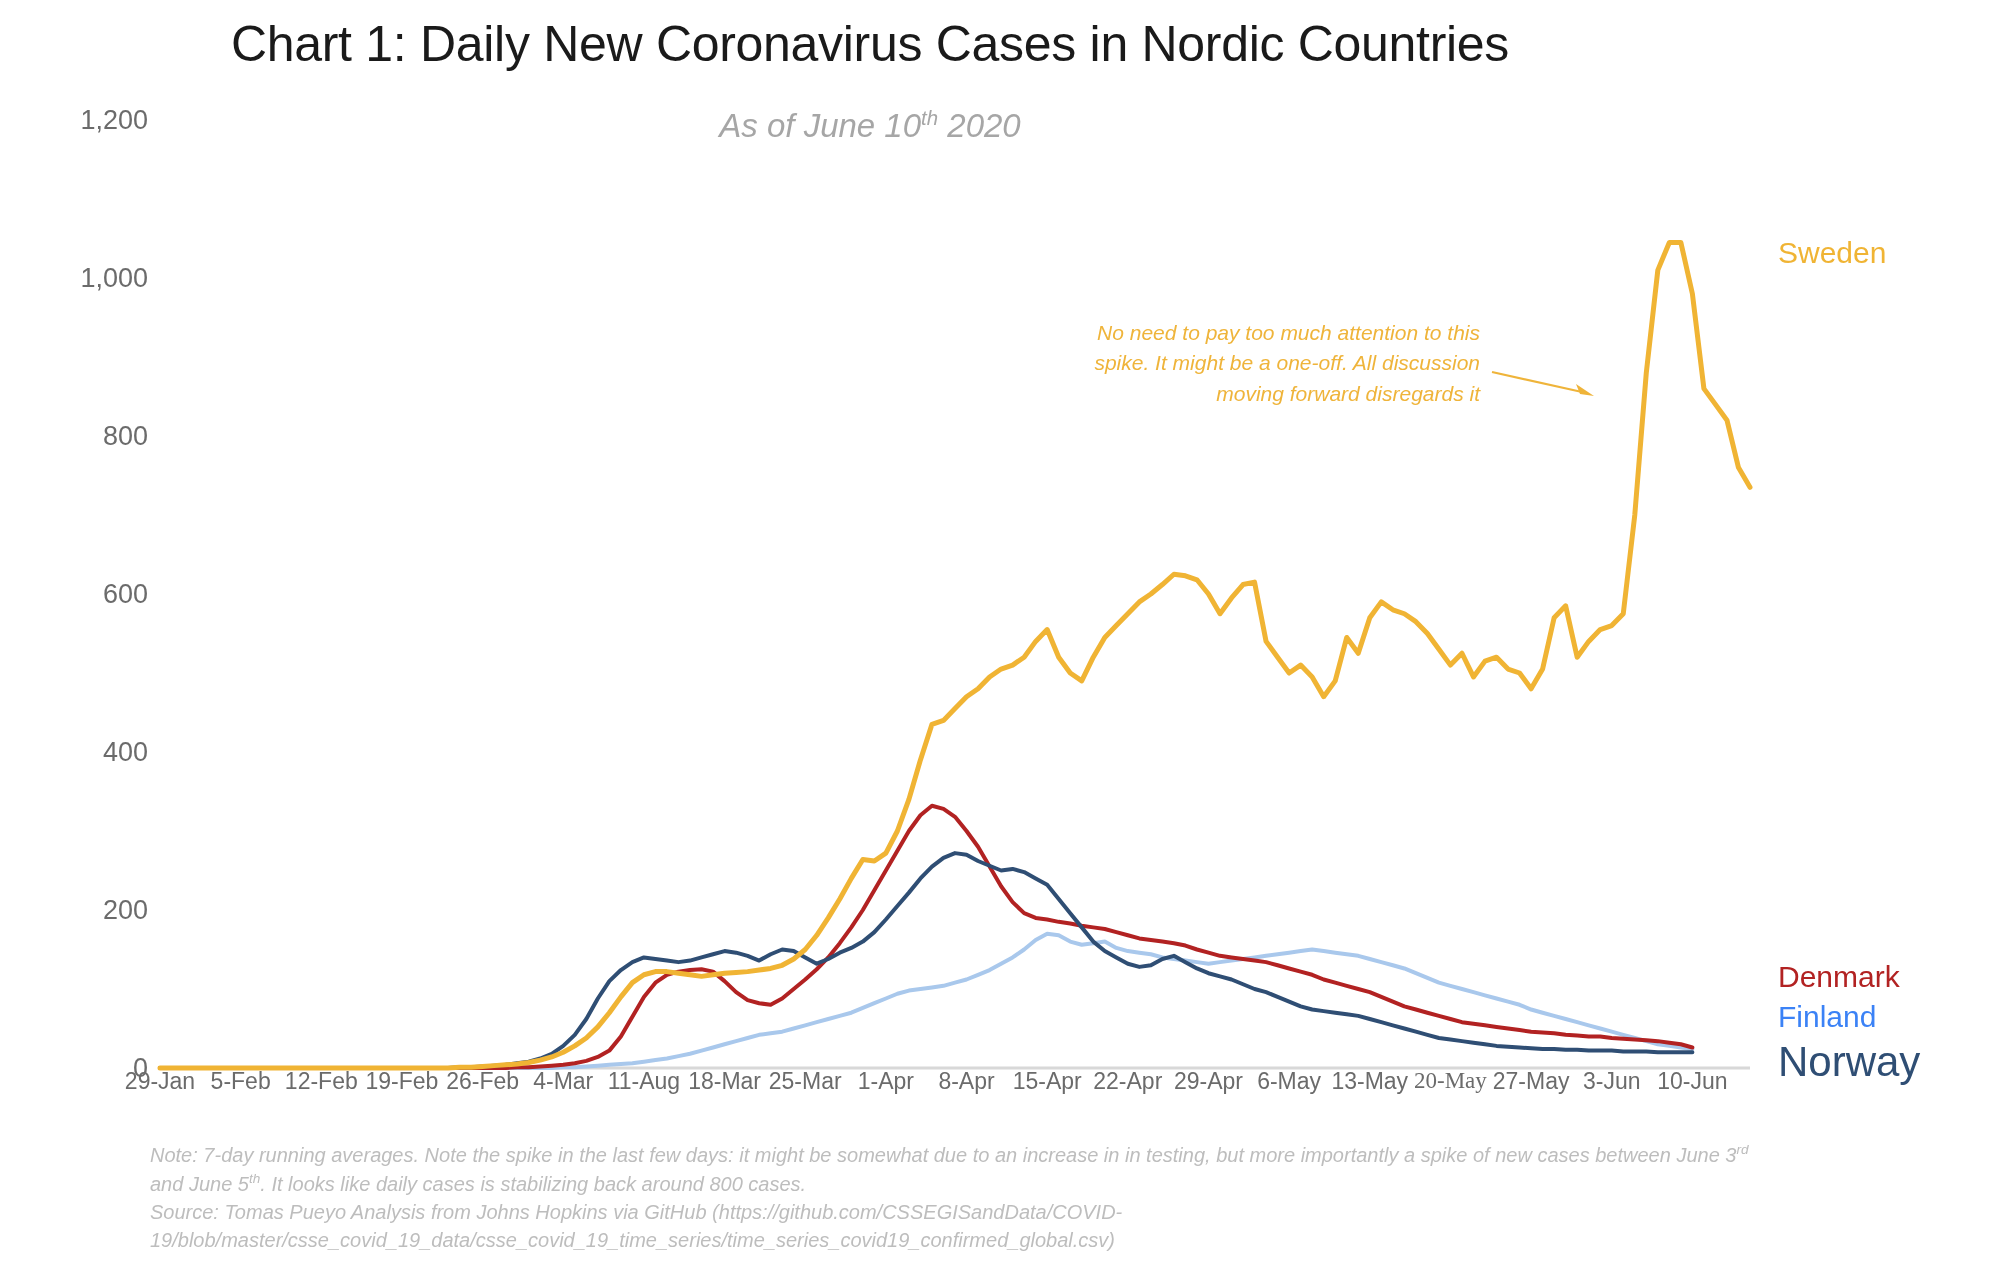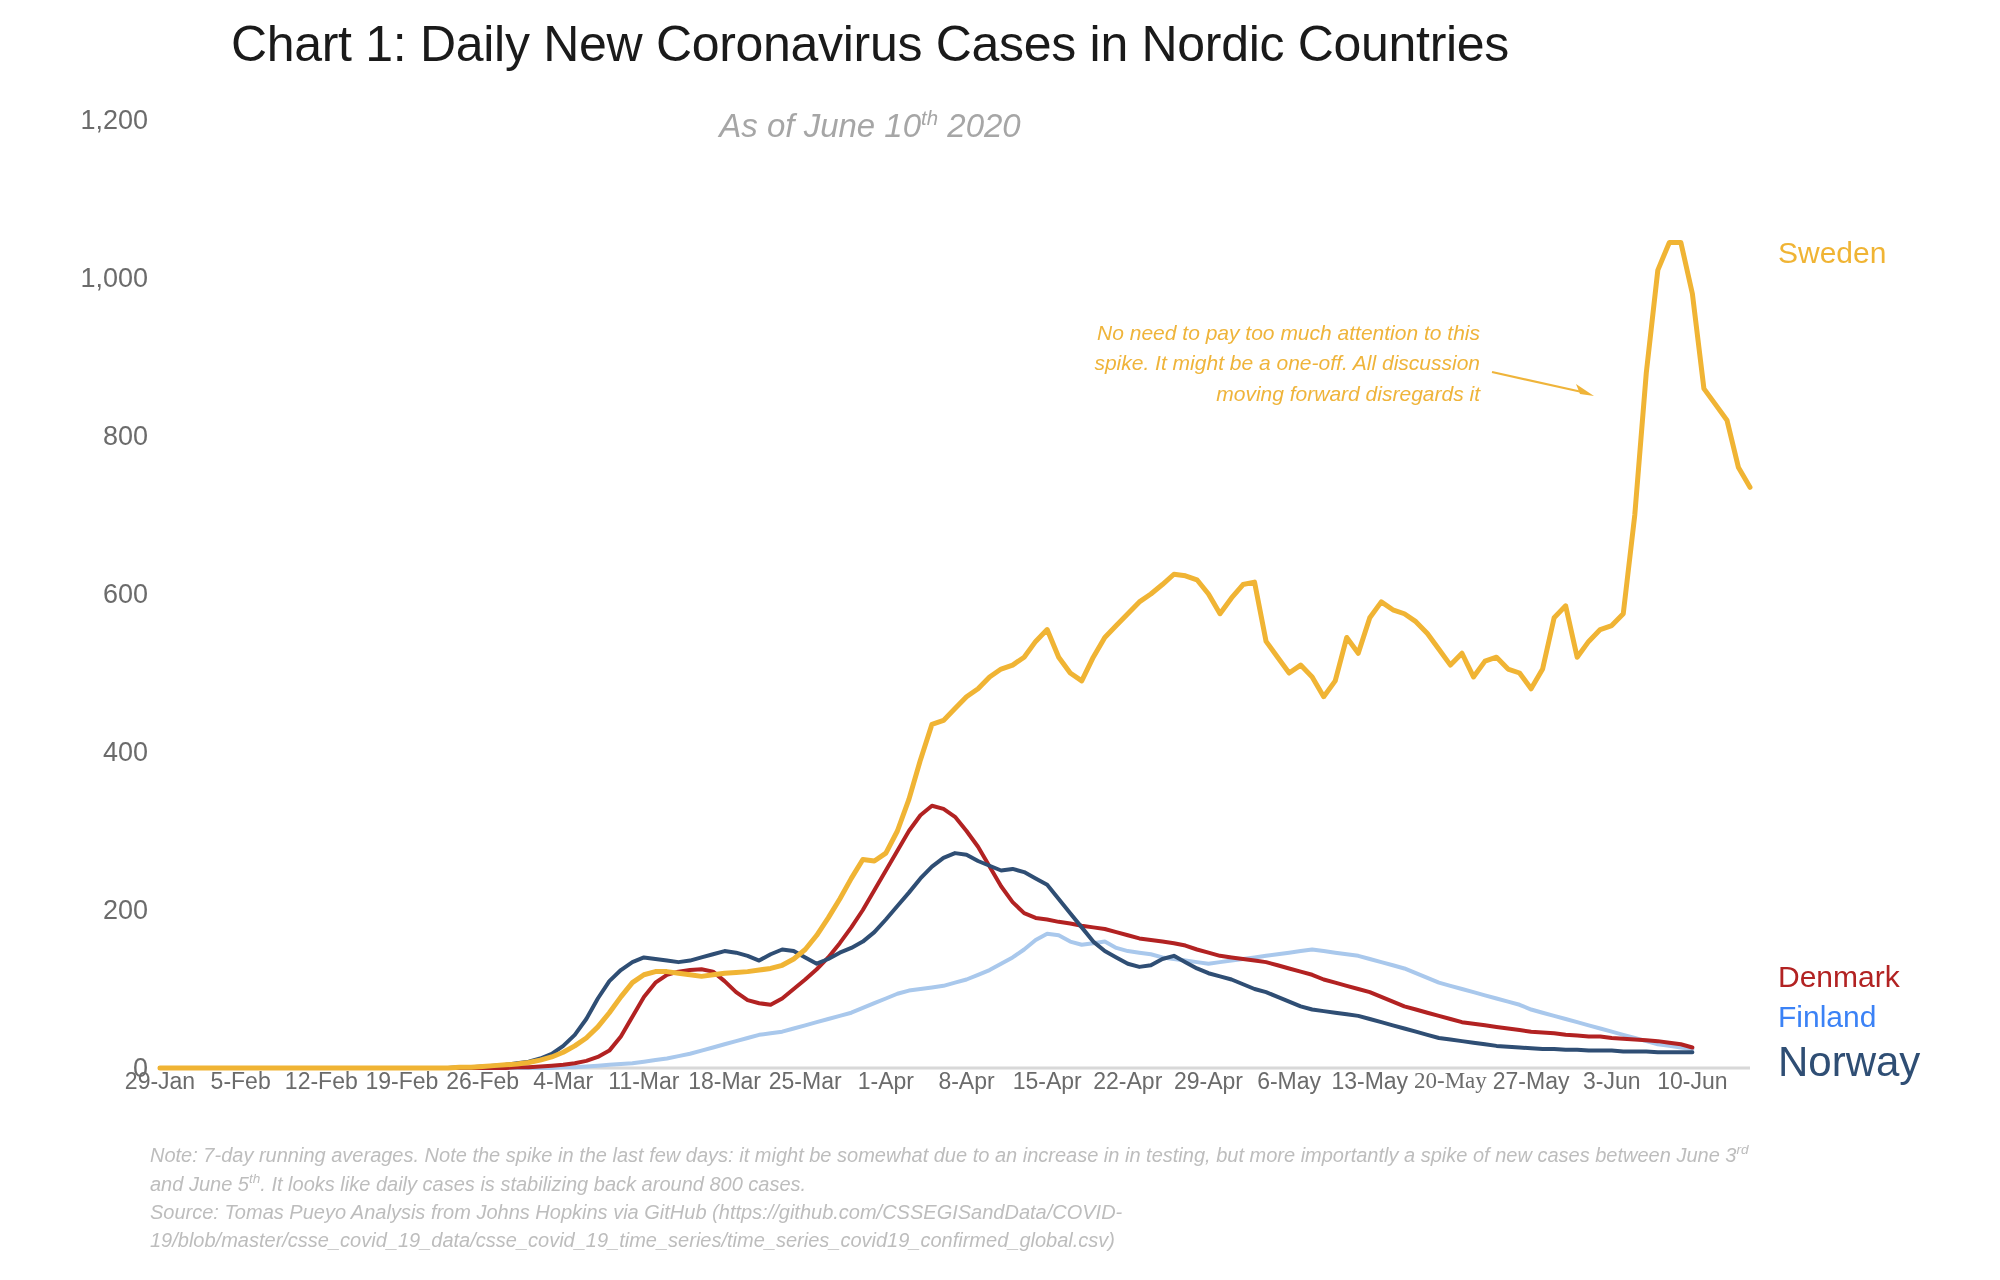--- a/index.html
+++ b/index.html
@@ -99,21 +99,21 @@
       <div class="ylab" style="top: 0px;">1,200</div>
     </div>
 
   <div class="xaxis">
       <div class="xlab" style="left: 0px;">29-Jan</div>
       <div class="xlab" style="left: 80.6522px;">5-Feb</div>
       <div class="xlab" style="left: 161.304px;">12-Feb</div>
       <div class="xlab" style="left: 241.957px;">19-Feb</div>
       <div class="xlab" style="left: 322.609px;">26-Feb</div>
       <div class="xlab" style="left: 403.261px;">4-Mar</div>
-      <div class="xlab" style="left: 483.913px;">11-Mar</div>
+      <div class="xlab" style="left: 483.913px;">11-Aug</div>
       <div class="xlab" style="left: 564.565px;">18-Mar</div>
       <div class="xlab" style="left: 645.217px;">25-Mar</div>
       <div class="xlab" style="left: 725.87px;">1-Apr</div>
       <div class="xlab" style="left: 806.522px;">8-Apr</div>
       <div class="xlab" style="left: 887.174px;">15-Apr</div>
       <div class="xlab" style="left: 967.826px;">22-Apr</div>
       <div class="xlab" style="left: 1048.48px;">29-Apr</div>
       <div class="xlab" style="left: 1129.13px;">6-May</div>
       <div class="xlab" style="left: 1209.78px;">13-May</div>
       <div class="xlab" style="left: 1290.43px; font-family: Liberation Serif, serif;">20-May</div>

